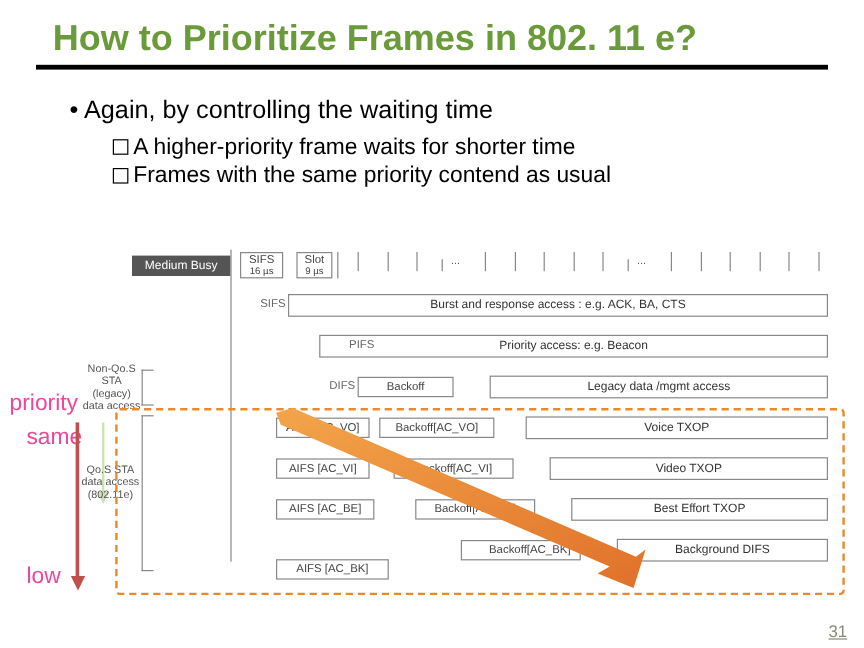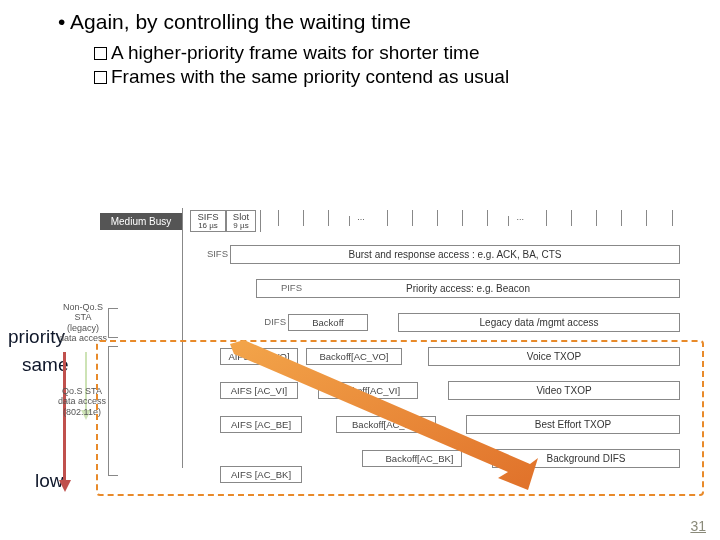--- a/index.html
+++ b/index.html
@@ -5,56 +5,57 @@
   * { box-sizing: border-box; margin: 0; padding: 0; }
   html, body { width: 720px; height: 540px; font-family: Arial, Helvetica, sans-serif; background: #fff; color: #000; }
   .slide { width: 720px; height: 540px; position: relative; padding: 10px 30px 0 30px; }
   .title { font-size: 30px; font-weight: bold; color: #6a9a3a; padding: 6px 0 4px 14px; border-bottom: 4px solid #000; margin-bottom: 22px; }
   .bullets { padding-left: 28px; }
   .b1 { font-size: 21px; margin-bottom: 8px; list-style: none; }
   .b1::before { content: "• "; }
   .b2 { font-size: 19px; margin-left: 36px; list-style: none; margin-bottom: 2px; }
   .b2 .sq { display:inline-block; width:13px; height:13px; border:1.5px solid #000; vertical-align:-1px; margin-right:4px; }
 
-  .diagram { position: absolute; left: 100px; top: 208px; width: 580px; height: 290px; font-size: 10px; color:#555; }
+  .diagram { position: absolute; left: 110px; top: 208px; width: 580px; height: 290px; font-size: 10px; color:#555; }
   .row { position: relative; height: 28px; margin-bottom: 6px; display:flex; align-items:center; }
   .box { border: 1px solid #888; background: #fff; padding: 2px 5px; font-size: 9.5px; color:#444; white-space:nowrap; display:flex; align-items:center; justify-content:center; }
   .medium { background:#555; color:#fff; border:none; padding:3px 8px; font-size:10px; }
   .ticks { height:22px; flex:1; position:relative; border-left:1px solid #888; margin-left:4px; }
   .tick { position:absolute; top:0; bottom:6px; width:1px; background:#888; }
   .tick.short { top:6px; }
   .bigbox { flex:1; border:1px solid #888; padding:3px 6px; font-size:10px; text-align:center; color:#333; }
   .label-left { position:absolute; left:-6px; transform:translateX(-100%); top:50%; margin-top:-6px; font-size:9.5px; color:#666; }
   .vline { width:1px; background:#888; position:absolute; }
   .bracket { position:absolute; border:1px solid #888; border-right:none; }
   .brlabel { position:absolute; font-size:9px; color:#555; text-align:center; line-height:1.15; }
 
-  .priority-label { position:absolute; font-size:19px; color:#0f172a; }
+  .priority-label { position:absolute; font-size:19px; color:#ec4899; }
   .p-priority { left:8px; top:326px; }
   .p-high { left:22px; top:354px; }
-  .p-low  { left:35px; top:470px; }
+  .p-low  { left:22px; top:470px; }
 
   .red-arrow { position:absolute; left:63px; top:352px; width:0; height:0; }
   .red-arrow .shaft { width:2.5px; height:128px; background:#c0504d; position:absolute; left:0; top:0; }
   .red-arrow .head { position:absolute; left:-4.5px; top:128px; width:0; height:0; border-left:6px solid transparent; border-right:6px solid transparent; border-top:12px solid #c0504d; }
 
   .lgreen-arrow { position:absolute; left:85px; top:352px; }
   .lgreen-arrow .shaft { width:2px; height:58px; background:#cde3b5; position:absolute; }
   .lgreen-arrow .head { position:absolute; left:-4px; top:58px; border-left:5px solid transparent; border-right:5px solid transparent; border-top:10px solid #cde3b5; }
 
   .dashed-box { position:absolute; border:2px dashed #e88a2a; border-radius:4px; }
   .orange-arrow { position:absolute; }
   .orange-arrow svg { overflow:visible; }
 
   .pagenum { position:absolute; right:14px; bottom:6px; font-size:14px; color:#8a8a7a;text-decoration:underline; }
 </style>
 </head>
 <body>
 
 <div class="slide">
+  <div class="title">How to Prioritize Frames in 802. 11 e?</div>
 
   <ul class="bullets">
     <li class="b1">Again, by controlling the waiting time</li>
     <li class="b2"><span class="sq"></span><span>A higher-priority frame waits for shorter time</span></li>
     <li class="b2"><span class="sq"></span><span>Frames with the same priority contend as usual</span></li>
   </ul>
 
   <div class="priority-label p-priority">priority</div>
   <div class="priority-label p-high">same</div>
   <div class="priority-label p-low">low</div>
@@ -69,21 +70,21 @@
 
   <div class="diagram">
 
     <div class="row" style="height:26px;">
       <div class="box medium" style="width:82px;">Medium Busy</div>
       <div style="width:8px;"></div>
       <div class="box" style="width:36px; flex-direction:column; line-height:1; padding:1px 2px;">
         <span>SIFS</span>
         <span style="font-size:8px;">16 µs</span>
       </div>
-      <div class="box" style="width:30px; flex-direction:column; line-height:1; padding:1px 2px;">
+      <div class="box" style="width:30px; flex-direction:column; line-height:1; padding:1px 2px;margin-left:11px;">
         <span>Slot</span>
         <span style="font-size:8px;">9 µs</span>
       </div>
       <div class="ticks">
         <div class="tick" style="left:4%"></div>
           <div class="tick" style="left:10%"></div>
           <div class="tick" style="left:16%"></div>
         <div class="tick short" style="left:21%"></div>
         <span style="position:absolute; left:23%; top:2px; font-size:9px;">...</span>
         <div class="tick" style="left:30%"></div>
@@ -146,21 +147,21 @@
       <div style="width:120px;"></div>
       <div class="box" style="width:82px;">AIFS [AC_BE]</div>
       <div style="width:34px;"></div>
       <div class="box" style="width:100px;">Backoff[AC_BE]</div>
       <div style="width:30px;"></div>
       <div class="bigbox">Best Effort TXOP</div>
     </div>
 
     <div class="row">
       <div style="width:120px;"></div>
-      <div class="box" style="width:82px;margin-top:32px;">AIFS [AC_BK]</div>
+      <div class="box" style="width:94px;margin-top:32px;">AIFS [AC_BK]</div>
       <div style="width:60px;"></div>
       <div class="box" style="width:100px;padding-left:20px;">Backoff[AC_BK]</div>
       <div style="width:30px;"></div>
       <div class="bigbox">Background DIFS</div>
     </div>
 
     <div class="bracket" style="left:8px; top:100px; width:10px; height:30px;"></div>
     <div class="brlabel" style="left:-42px; top:94px; width:50px;">Non-Qo.S STA (legacy) data access</div>
     <div class="bracket" style="left:8px; top:138px; width:10px; height:130px;"></div>
     <div class="brlabel" style="left:-44px; top:178px; width:52px;">Qo.S STA data access (802.11e)</div>

